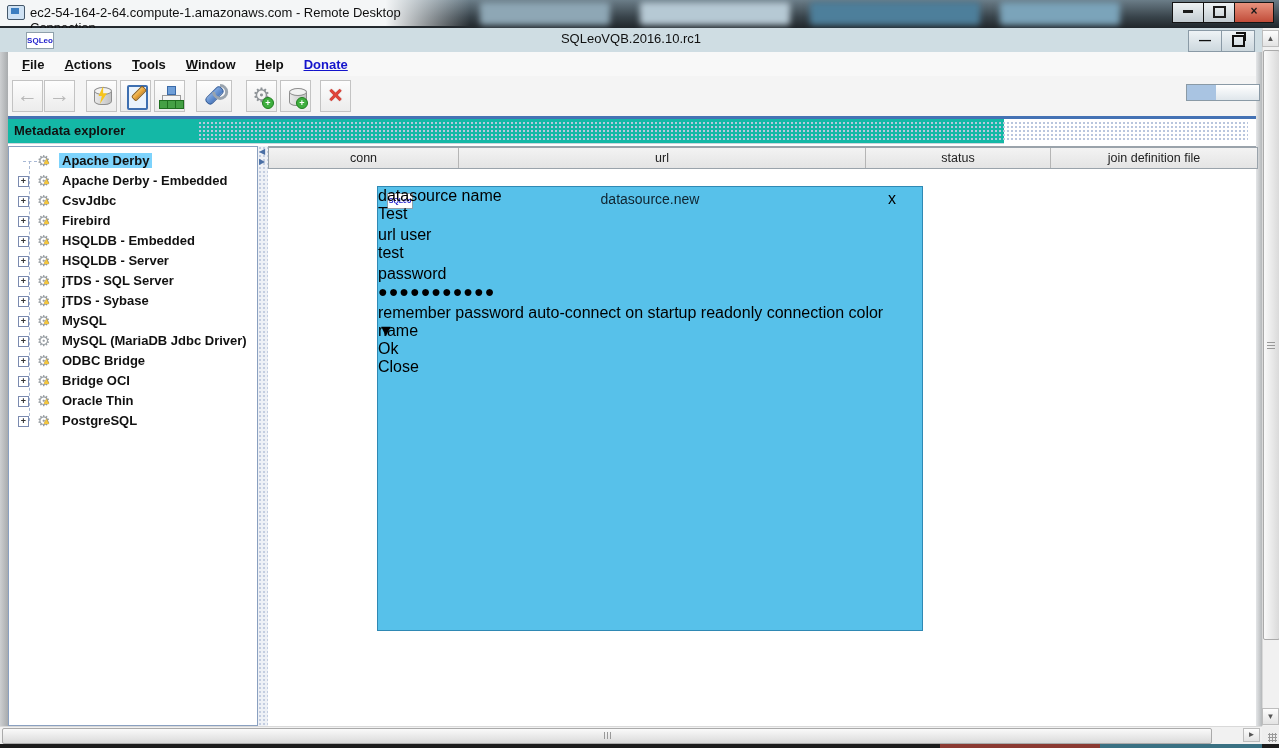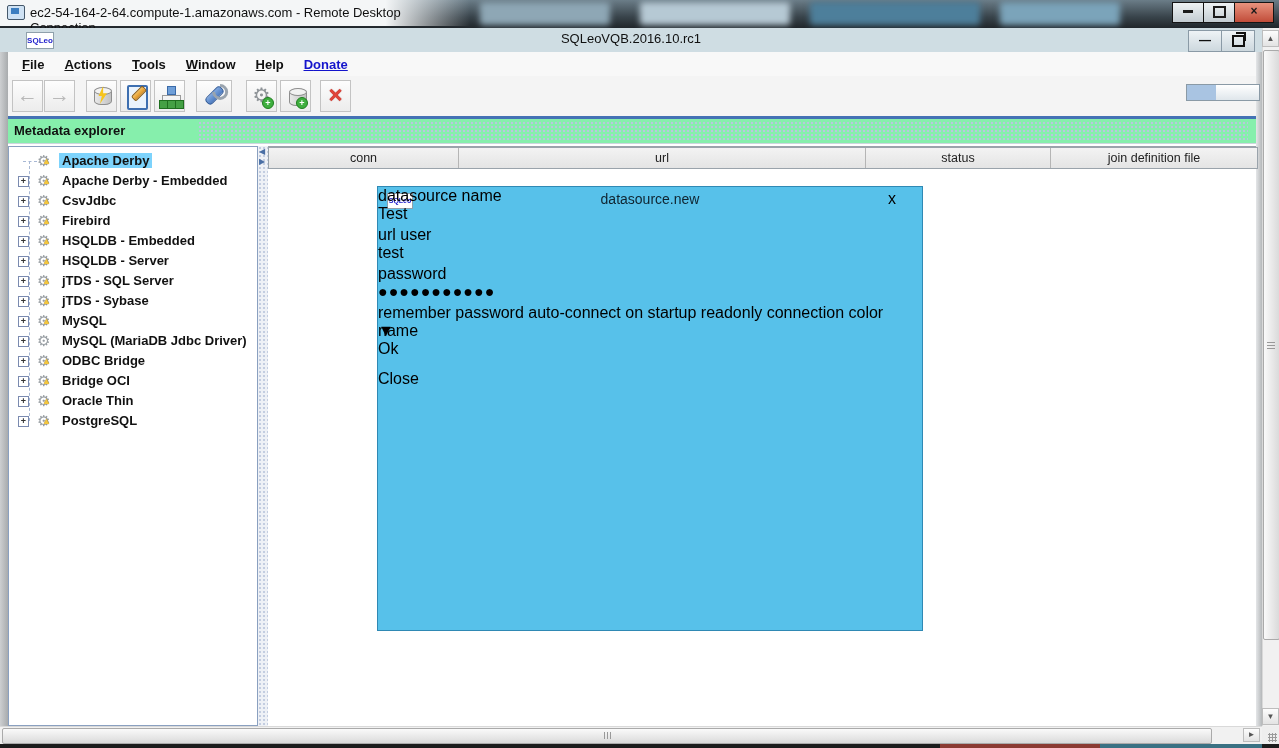--- a/index.html
+++ b/index.html
@@ -58,21 +58,21 @@
   .wrench:before{content:"";position:absolute;right:-5px;top:-3px;width:10px;height:10px;border:3px solid #9aa4ae;
     border-radius:50%;border-top-color:transparent;}
   .gear-glyph{font-size:20px;line-height:28px;color:#8f9498;}
   .add-badge{position:absolute;right:2px;bottom:2px;width:10px;height:10px;background:#3faf3f;border:1px solid #1f7f1f;
     border-radius:50%;color:#fff;font-size:9px;line-height:10px;font-weight:bold;text-align:center;}
   .del-glyph{font-size:24px;line-height:28px;color:#e0453a;font-weight:bold;text-shadow:0 0 1px #901610;}
   #mem-gauge{left:1186px;top:84px;width:72px;height:15px;border:1px solid #8a9aa6;background:linear-gradient(#ffffff,#dfe6eb);}
   #mem-fill{left:0;top:0;width:40%;height:100%;background:#a9c4e2;}
   #blue-divider{left:8px;top:116px;width:1248px;height:3px;background:#4472b4;}
   
-  #meta-header{left:8px;top:119px;width:1248px;height:24px;background:#86efac;border-bottom:1px solid #cdd6de;}
+  #meta-header{left:8px;top:119px;width:996px;height:24px;background:#14b8a6;border-bottom:1px solid #cdd6de;}
   #meta-title{left:6px;top:4px;font-size:13px;font-weight:bold;color:#111;}
   #meta-dots{left:190px;top:2px;width:1050px;height:20px;
     background-image:radial-gradient(#b9c6de 1px,transparent 1.2px);background-size:4px 4px;}
   
   #tree-panel{left:8px;top:146px;width:250px;height:580px;background:#fff;border:1px solid #8aa0c0;box-sizing:border-box;}
   .tree-row{position:absolute;left:0;width:246px;height:20px;}
   .tree-guide-v{position:absolute;left:20px;top:14px;width:0;height:260px;border-left:1px dashed #a8b8d4;}
   .tree-stub{position:absolute;left:14px;top:10px;width:14px;height:0;border-top:1px dashed #a8b8d4;}
   .expander{position:absolute;left:9px;top:5px;width:9px;height:9px;background:#fff;border:1px solid #7a8ab0;
     font-size:9px;line-height:8px;text-align:center;color:#333;font-weight:bold;}
@@ -353,21 +353,21 @@
     <span class="cb-label" style="left:37px;top:320px;">readonly connection</span>
 
     <span class="dlg-label" style="left:17px;top:357px;margin-top:20px;">color</span>
     <div id="color-combo" class="abs"></div>
     <div id="combo-arrow-btn" class="abs"><span>▼</span></div>
 
     <span class="cb-box" style="left:14px;top:372px;"></span>
     <span class="cb-label" style="left:35px;top:372px;">name</span>
 
     <div class="dlg-btn" style="left:336px;top:369px;width:90px;">Ok</div>
-    <div class="dlg-btn" style="left:433px;top:369px;width:91px;margin-top:12px;">Close</div>
+    <div class="dlg-btn" style="left:433px;top:369px;width:91px;">Close</div>
 
     <div id="color-popup">
       <div class="swatch" style="background: rgb(255, 255, 255);"></div>
       <div class="swatch" style="background: rgb(255, 179, 179);"></div>
       <div class="swatch" style="background: rgb(179, 255, 255);"></div>
       <div class="swatch" style="background: rgb(179, 255, 179);"></div>
       <div class="swatch" style="background: rgb(251, 251, 184);"></div>
       <div class="swatch" style="background: rgb(227, 223, 227);"></div>
     </div>
   </div>

